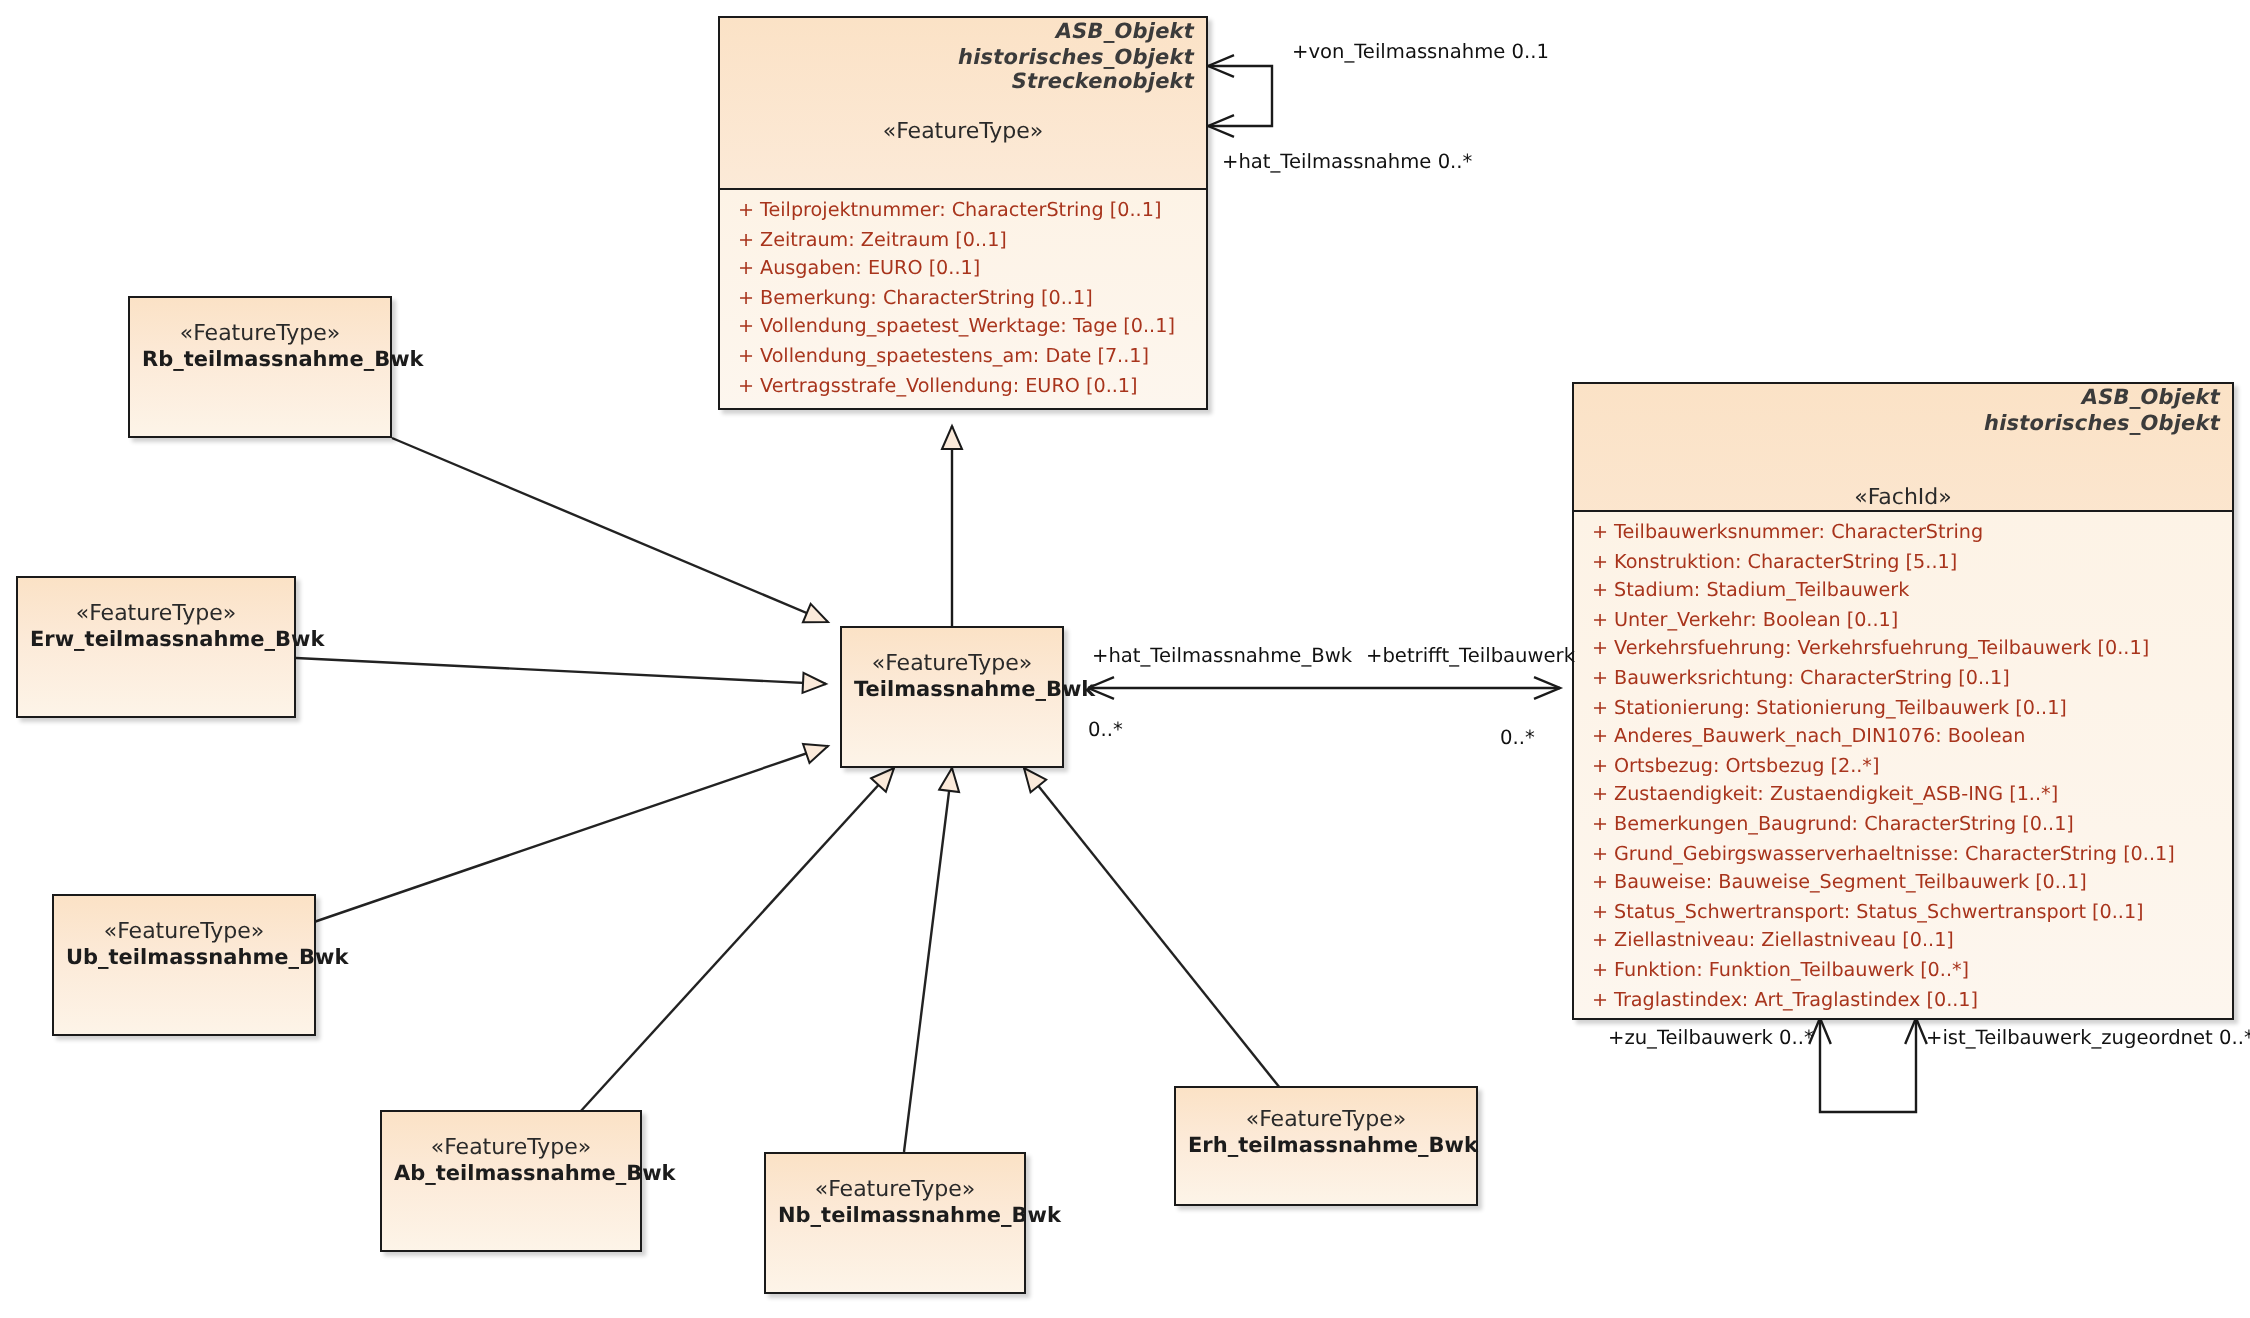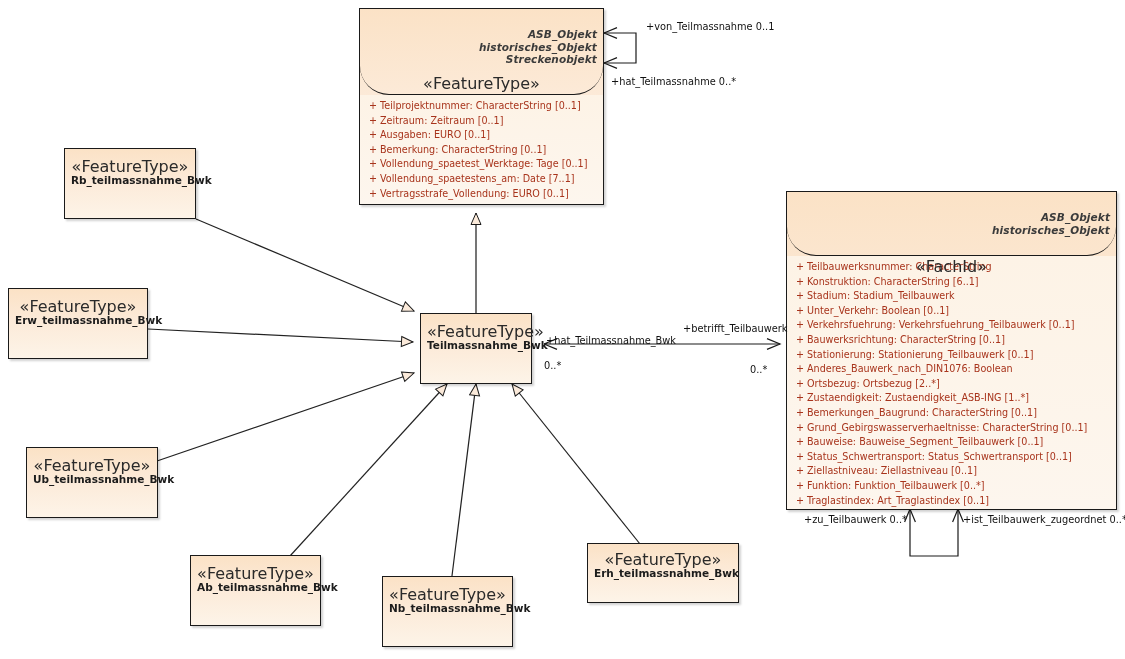--- a/index.html
+++ b/index.html
@@ -31,38 +31,37 @@
     position: absolute;
     box-sizing: border-box;
     border: 1px solid #1a1a1a;
     background: linear-gradient(to bottom, #fbe2c6 0%, #fcead8 45%, #fdf4e8 100%);
     box-shadow: 2px 2px 2px rgba(0,0,0,0.18);
     z-index: 3;
   }
   .uml-class .hdr {
     position: relative;
     box-sizing: border-box;
-    padding: 19px 6px 6px 6px;
+    padding: 1px 6px 6px 6px;
     text-align: center;
-    border-radius: 29px;
   }
   .uml-class.compartmented .hdr {
     border-bottom: 1px solid #1a1a1a;
   }
   .tagline {
     text-align: right;
     font-style: italic;
     font-weight: bold;
     font-size: 10.5px;
     color: #3b3b3b;
     line-height: 12.5px;
     letter-spacing: 0.1px;
   }
   .stereo {
-    font-size: 16px;
+    font-size: 11px;
     color: #2a2a2a;
     line-height: 13px;
   }
   .cname {
     font-size: 10.5px;
     font-weight: bold;
     color: #1c1c1c;
     line-height: 14px;
   }
   .cname.italic { font-style: italic; }
@@ -215,21 +214,21 @@
       <div class="tagline">historisches_Objekt</div>
       <div class="stereo" style="margin-top:24px;">«FachId»</div>
     </div>
     <div class="attrs" style="height:253px;">
       <div class="attr-row">
         <span class="attr-vis">+</span>
         <span class="attr-txt">Teilbauwerksnummer: CharacterString</span>
       </div>
       <div class="attr-row">
         <span class="attr-vis">+</span>
-        <span class="attr-txt">Konstruktion: CharacterString [6..1]</span>
+        <span class="attr-txt">Konstruktion: CharacterString [5..1]</span>
       </div>
       <div class="attr-row">
         <span class="attr-vis">+</span>
         <span class="attr-txt">Stadium: Stadium_Teilbauwerk</span>
       </div>
       <div class="attr-row">
         <span class="attr-vis">+</span>
         <span class="attr-txt">Unter_Verkehr: Boolean [0..1]</span>
       </div>
       <div class="attr-row">
@@ -333,21 +332,21 @@
     <div class="hdr" style="padding-top:9px;">
       <div class="stereo">«FeatureType»</div>
       <div class="cname">Erh_teilmassnahme_Bwk</div>
     </div>
   </div>
 
   <div class="edge-label" style="left:615px; top:21px;margin-left:31px;">+von_Teilmassnahme 0..1</div>
 
   <div class="edge-label" style="left:611px; top:76px;">+hat_Teilmassnahme 0..*</div>
 
-  <div class="edge-label" style="left:546px; top:323px;margin-top:12px;">+hat_Teilmassnahme_Bwk</div>
+  <div class="edge-label" style="left:546px; top:323px;">+hat_Teilmassnahme_Bwk</div>
 
   <div class="edge-label" style="left:683px; top:323px;">+betrifft_Teilbauwerk</div>
 
   <div class="mult-label" style="left:544px; top:360px;">0..*</div>
 
   <div class="mult-label" style="left:750px; top:364px;">0..*</div>
 
   <div class="edge-label" style="left:804px; top:514px;">+zu_Teilbauwerk 0..*</div>
 
   <div class="edge-label" style="left:963px; top:514px;">+ist_Teilbauwerk_zugeordnet 0..*</div>

